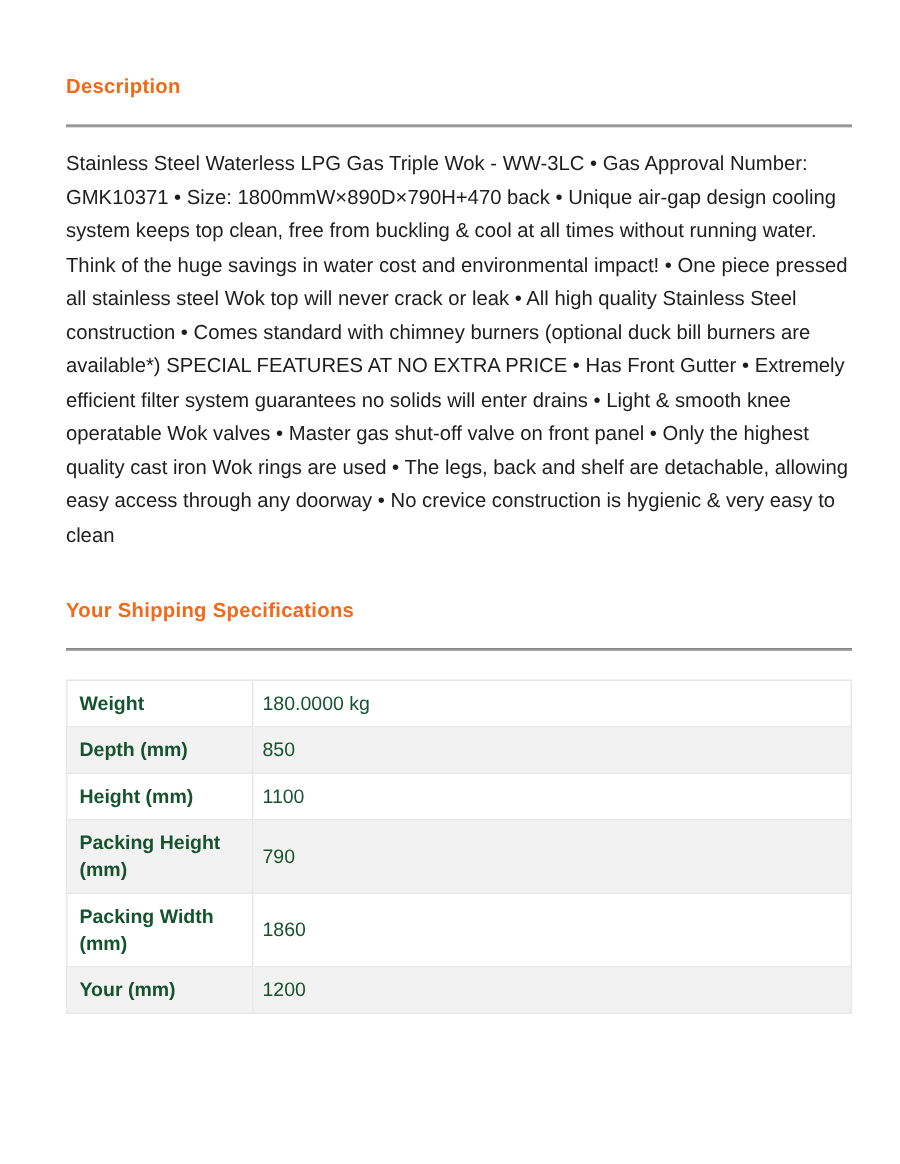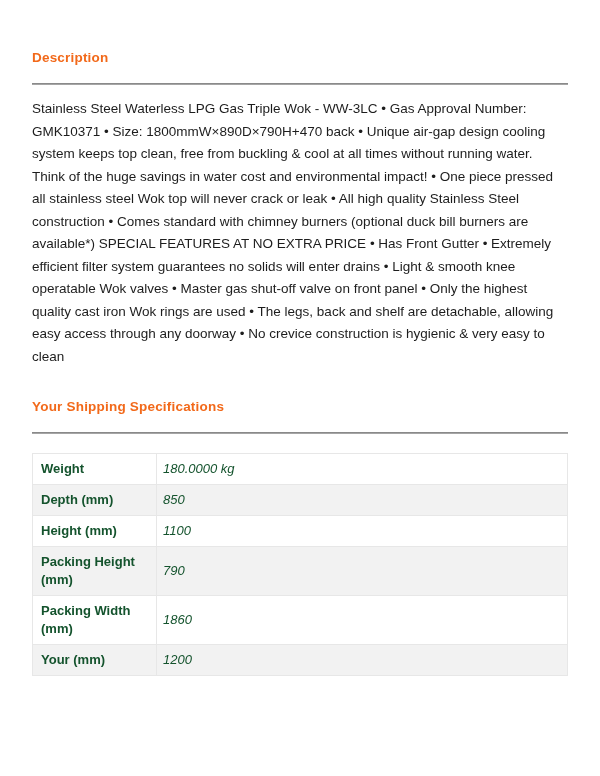--- a/index.html
+++ b/index.html
@@ -12,21 +12,21 @@
   html, body { margin: 0; padding: 0; }
   body {
     width: 600px;
     height: 776px;
     background: #ffffff;
     font-family: "Liberation Sans", sans-serif;
     color: var(--text);
     overflow: hidden;
   }
   .content {
-    padding: 50px 32px 0 32px;
+    padding: 50px 32px 0 44px;
   }
   .section-heading {
     font-size: 13.5px;
     font-weight: bold;
     color: var(--accent);
     margin: 0;
     letter-spacing: 0.2px;
   }
   .shipping-heading {
     margin-top: 31px;
@@ -55,21 +55,20 @@
   table.spec td {
     border: 1px solid var(--border);
     vertical-align: middle;
   }
   table.spec td.spec-label {
     width: 124px;
     font-weight: bold;
     padding: 6px 8px 6px 8px;
   }
   table.spec td.spec-value {
-    font-style: italic;
     padding: 6px 8px 6px 6px;
   }
   table.spec tr:nth-child(even) { background: var(--row-alt); }
 </style>
 </head>
 <body>
 
 <div class="content">
 
   <h2 class="section-heading">Description</h2>

